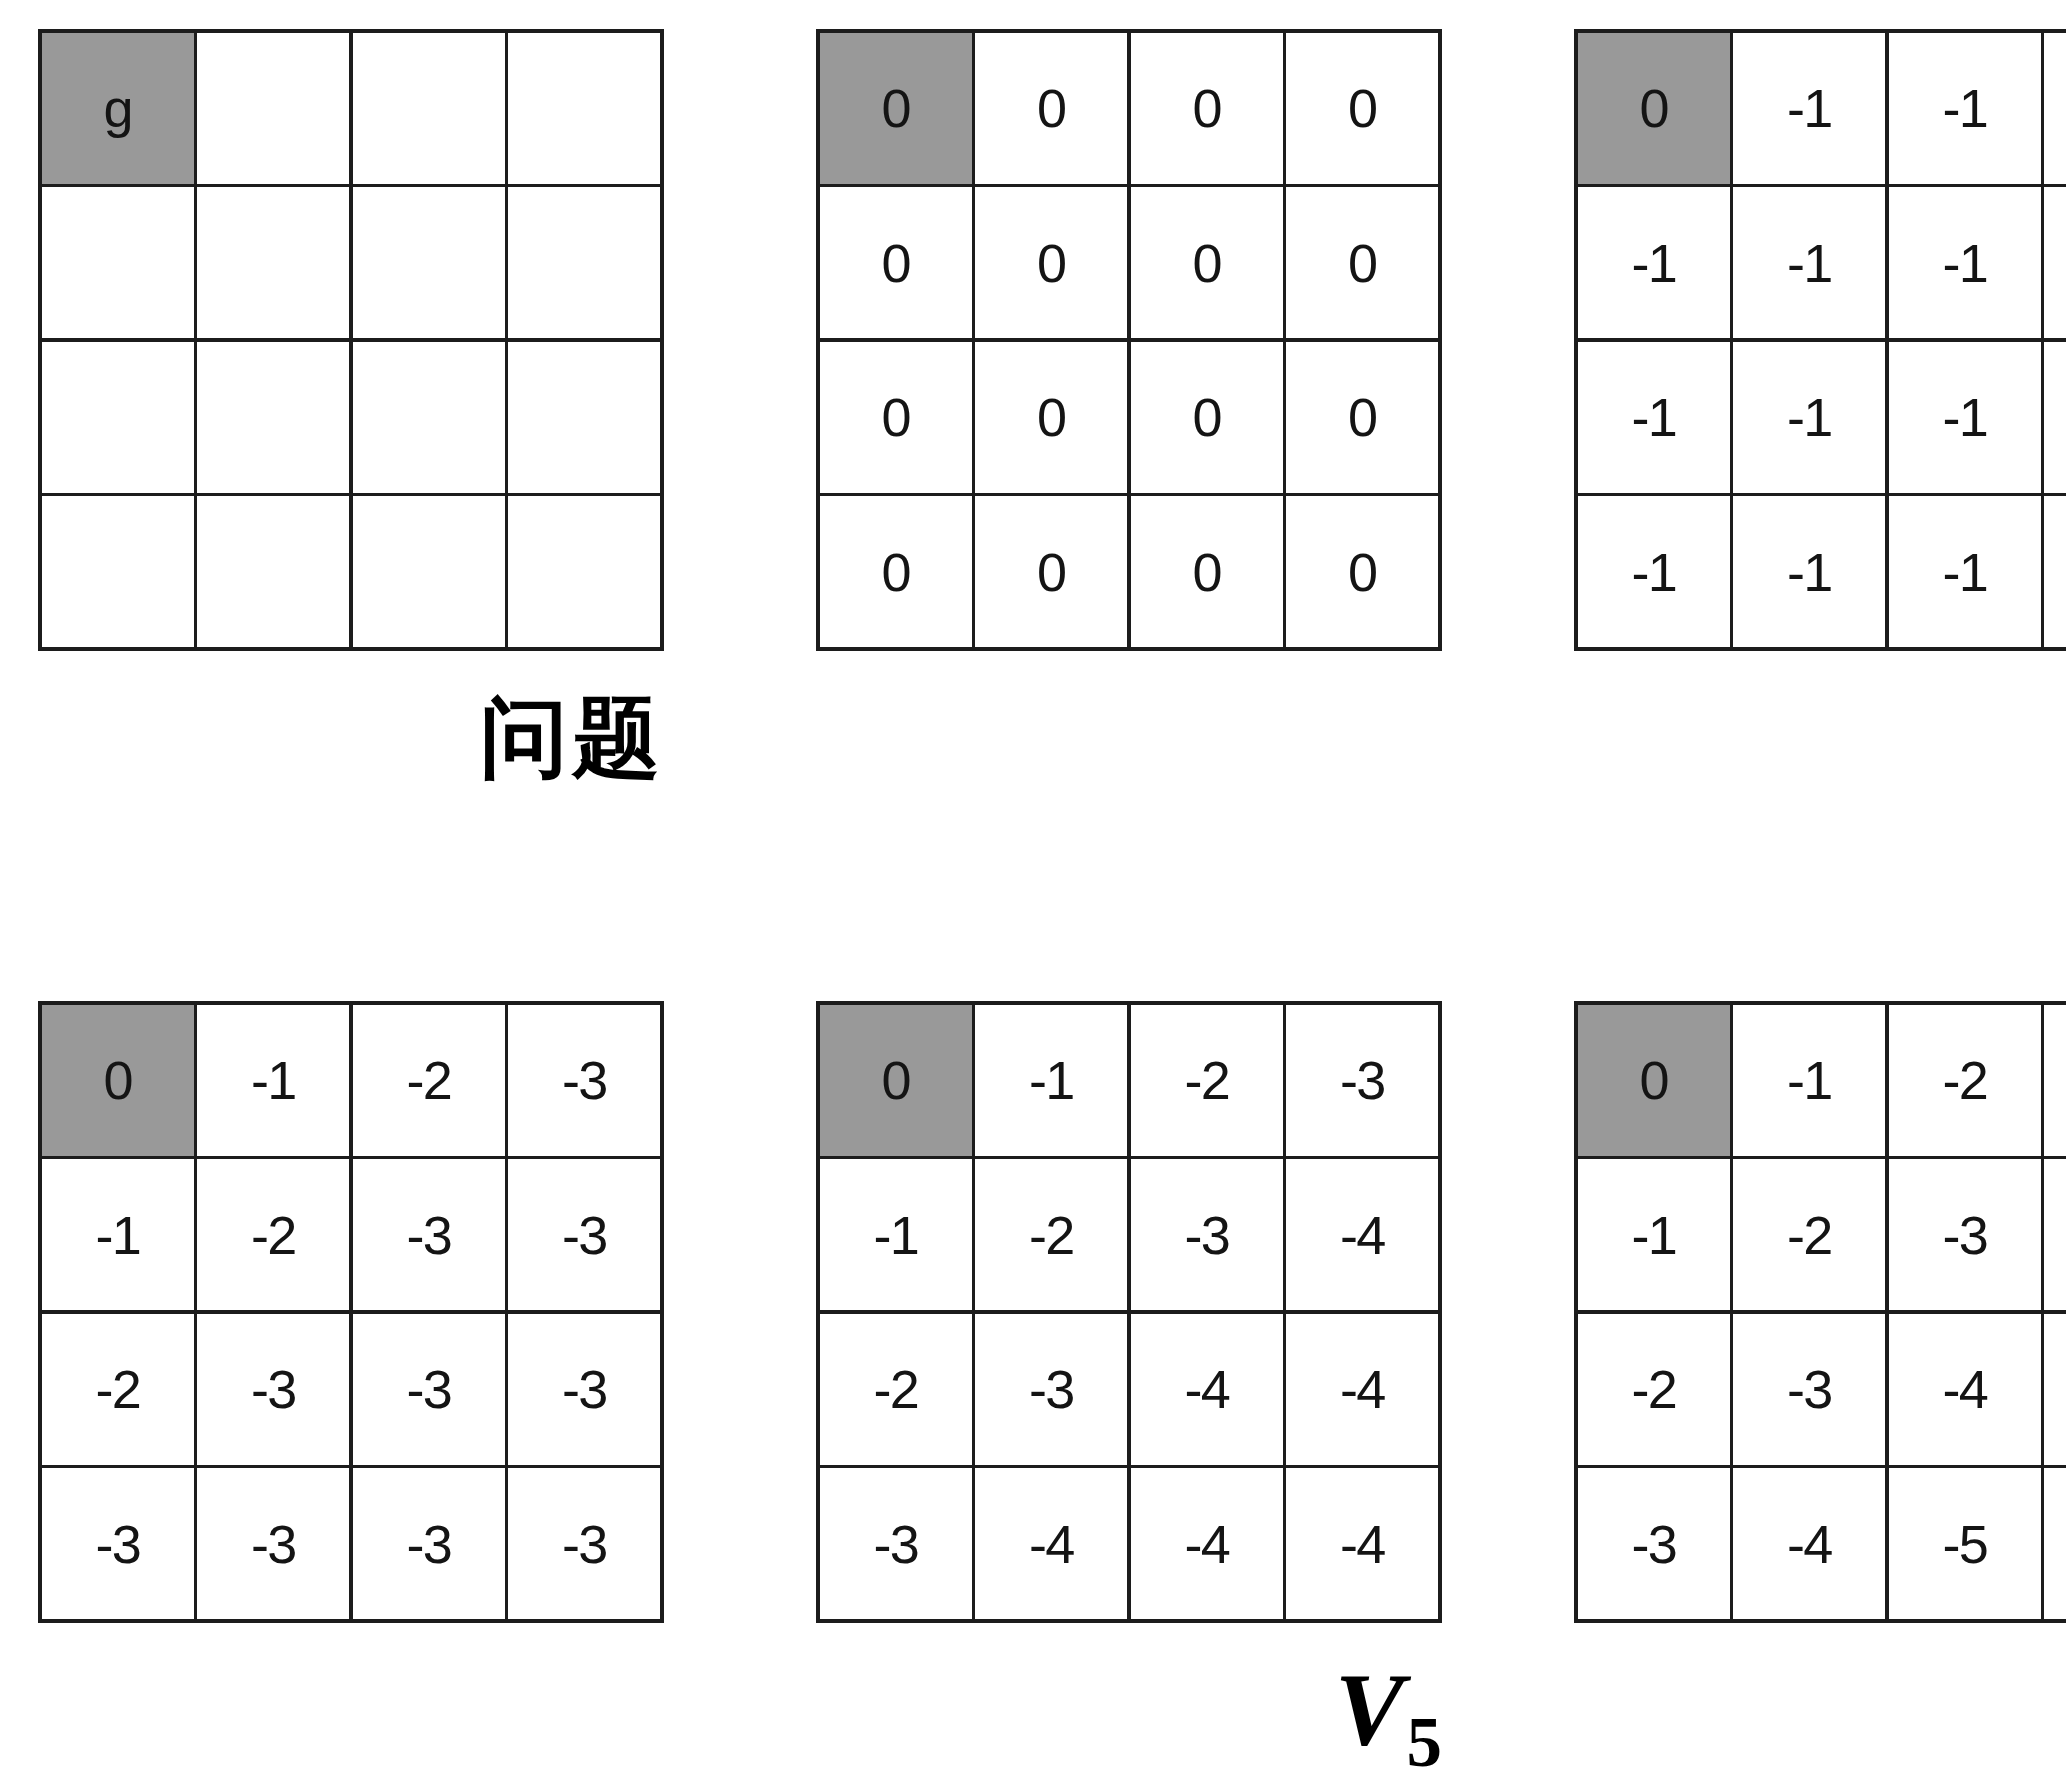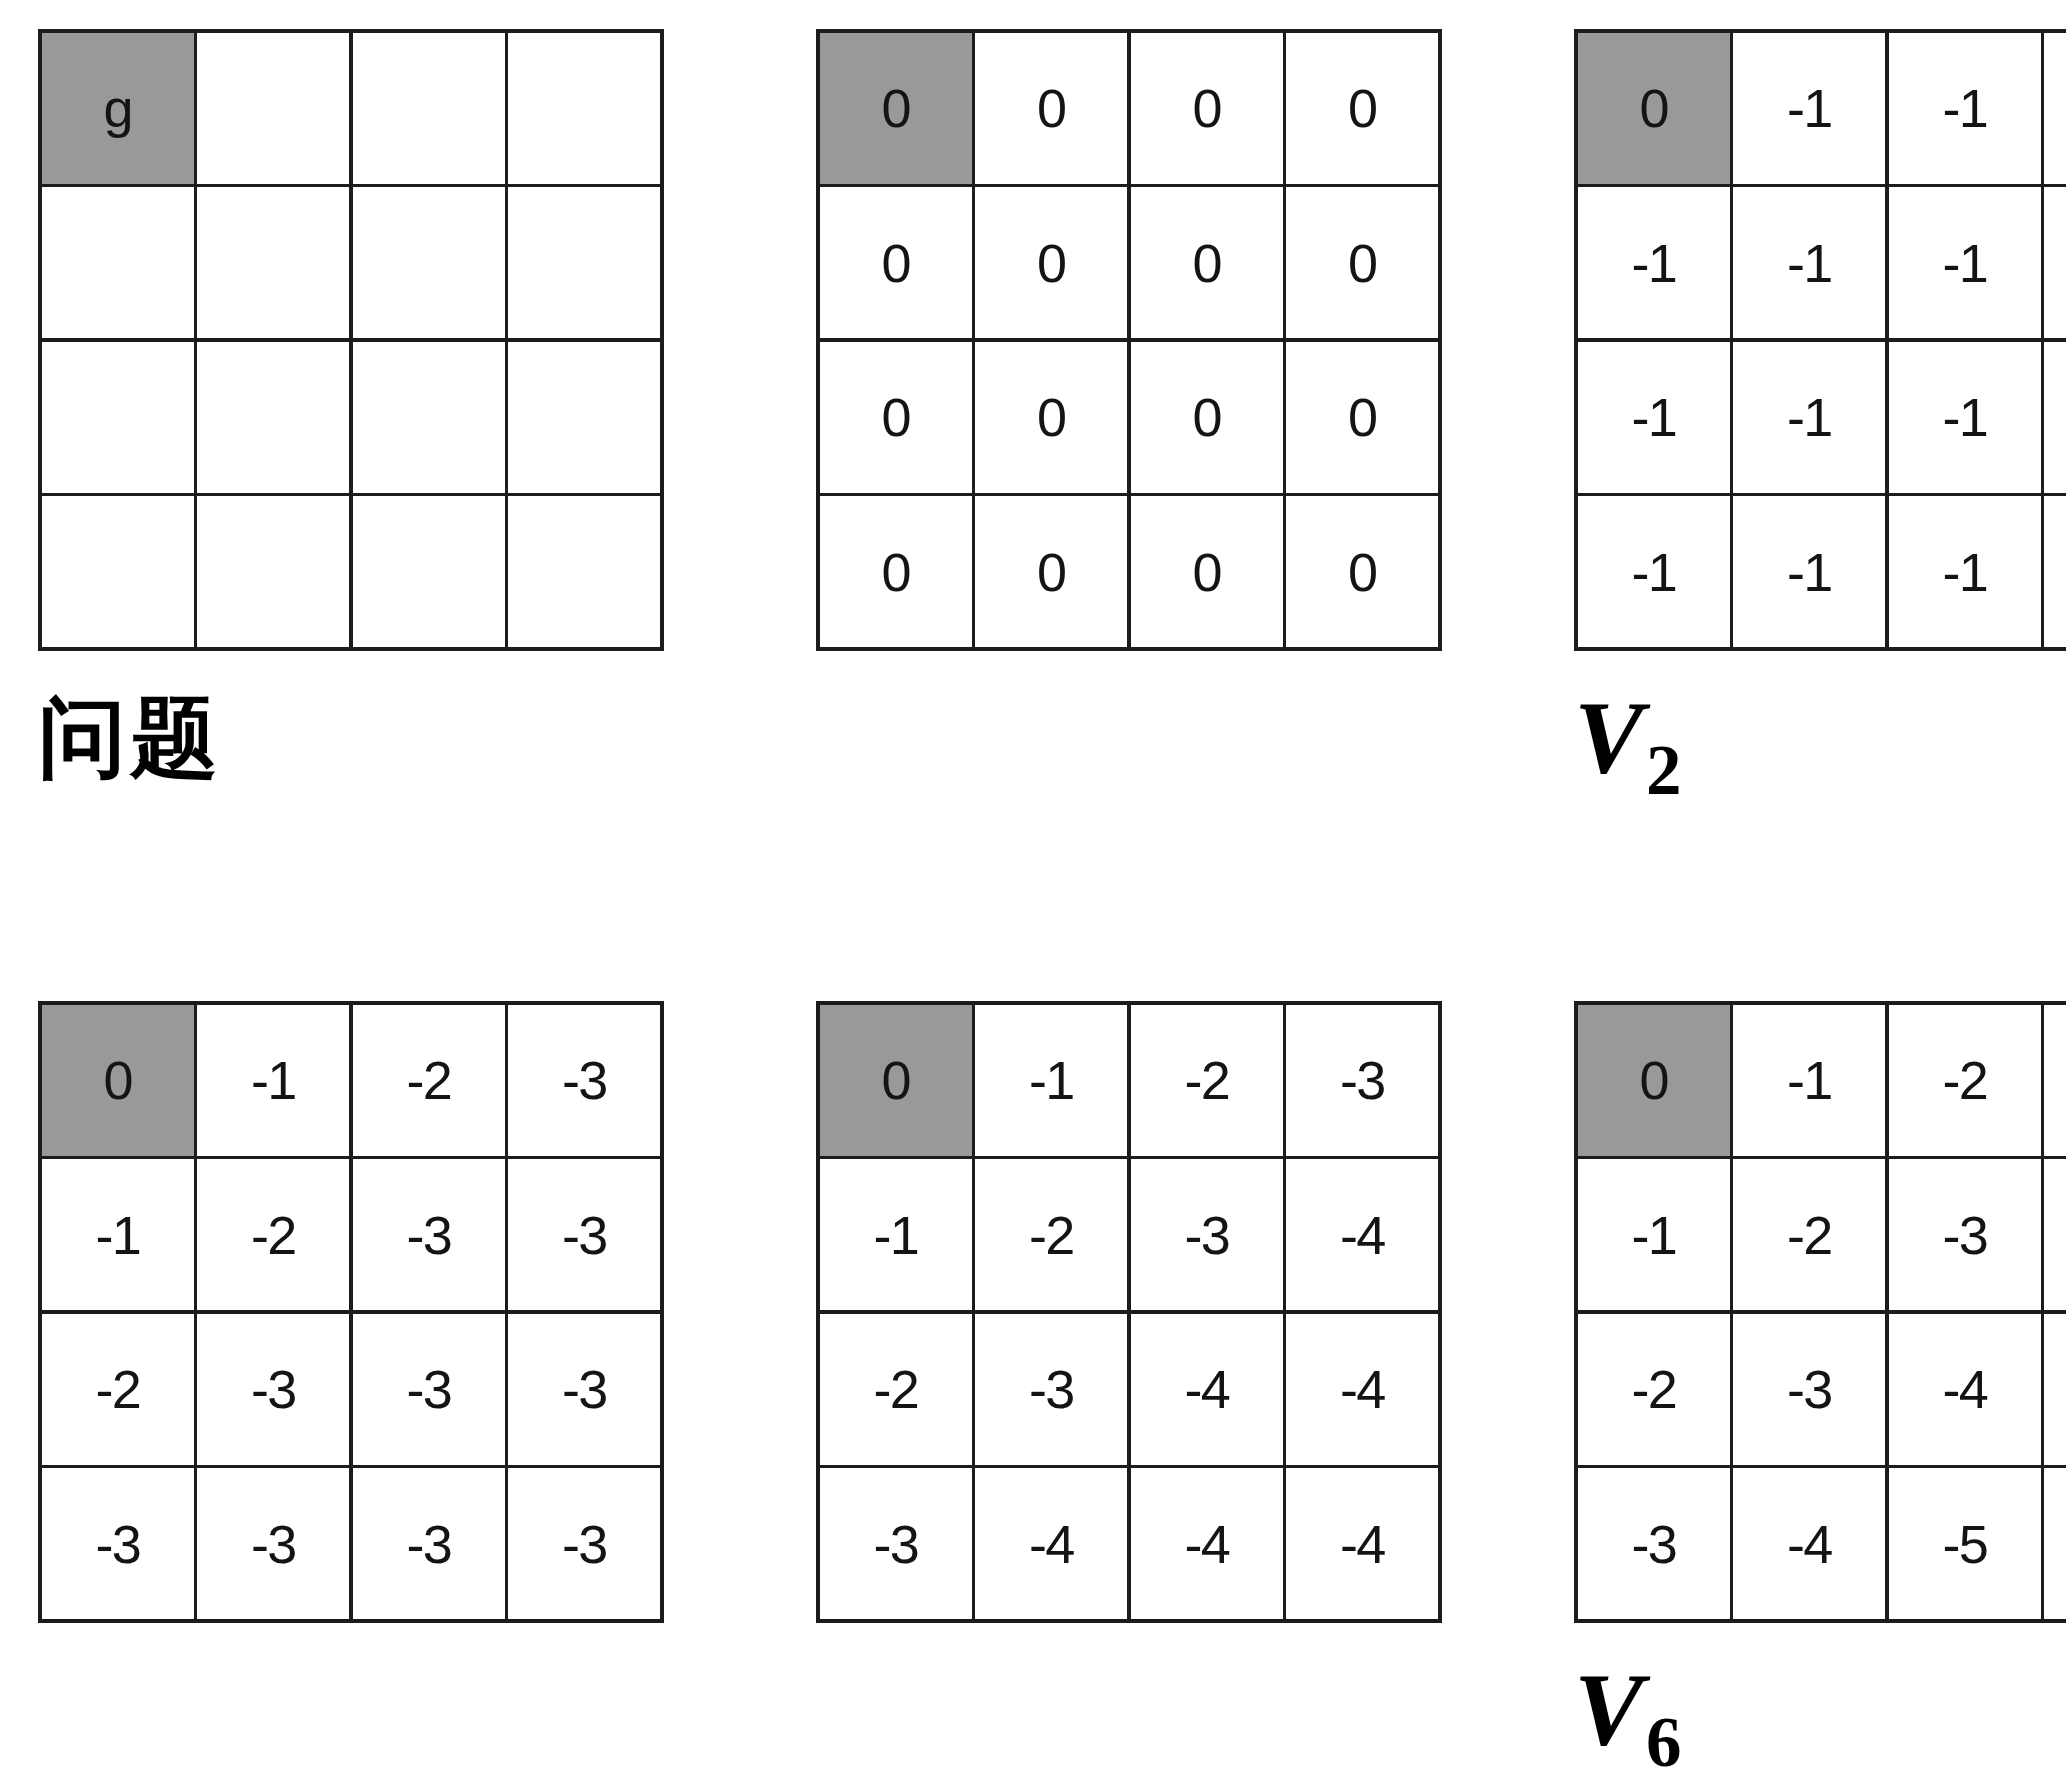--- a/index.html
+++ b/index.html
@@ -38,21 +38,21 @@
     color: #141414;
     letter-spacing: -1.7px;
   }
   .cell.goal {
     background: #999999;
   }
   .caption {
     margin-top: 38px;
     height: 95px;
     width: 100%;
-    text-align: left;
+    text-align: right;
     font-family: "Liberation Serif", serif;
     font-weight: bold;
     color: #000000;
     white-space: nowrap;
   }
   .caption .v-base {
     font-style: italic;
     font-size: 104px;
     line-height: 95px;
   }
@@ -171,20 +171,21 @@
       <div class="cell">-4</div>
       <div class="cell">-2</div>
       <div class="cell">-3</div>
       <div class="cell">-4</div>
       <div class="cell">-4</div>
       <div class="cell">-3</div>
       <div class="cell">-4</div>
       <div class="cell">-4</div>
       <div class="cell">-4</div>
     </div>
+    <div class="caption"><span class="v-base">V</span><span class="v-sub">5</span></div>
   </div>
 
   <div class="panel" style="left: 1574px; top: 1001px;">
     <div class="grid">
       <div class="cell goal">0</div>
       <div class="cell">-1</div>
       <div class="cell">-2</div>
       <div class="cell">-3</div>
       <div class="cell">-1</div>
       <div class="cell">-2</div>

